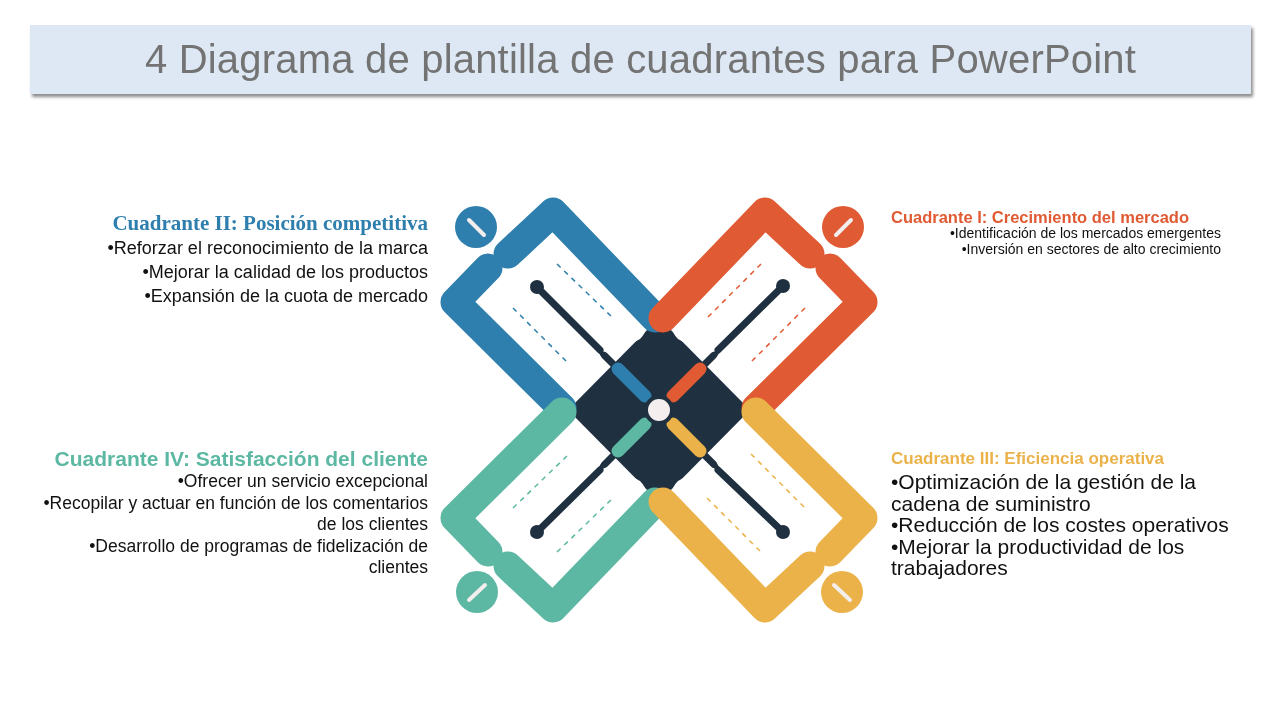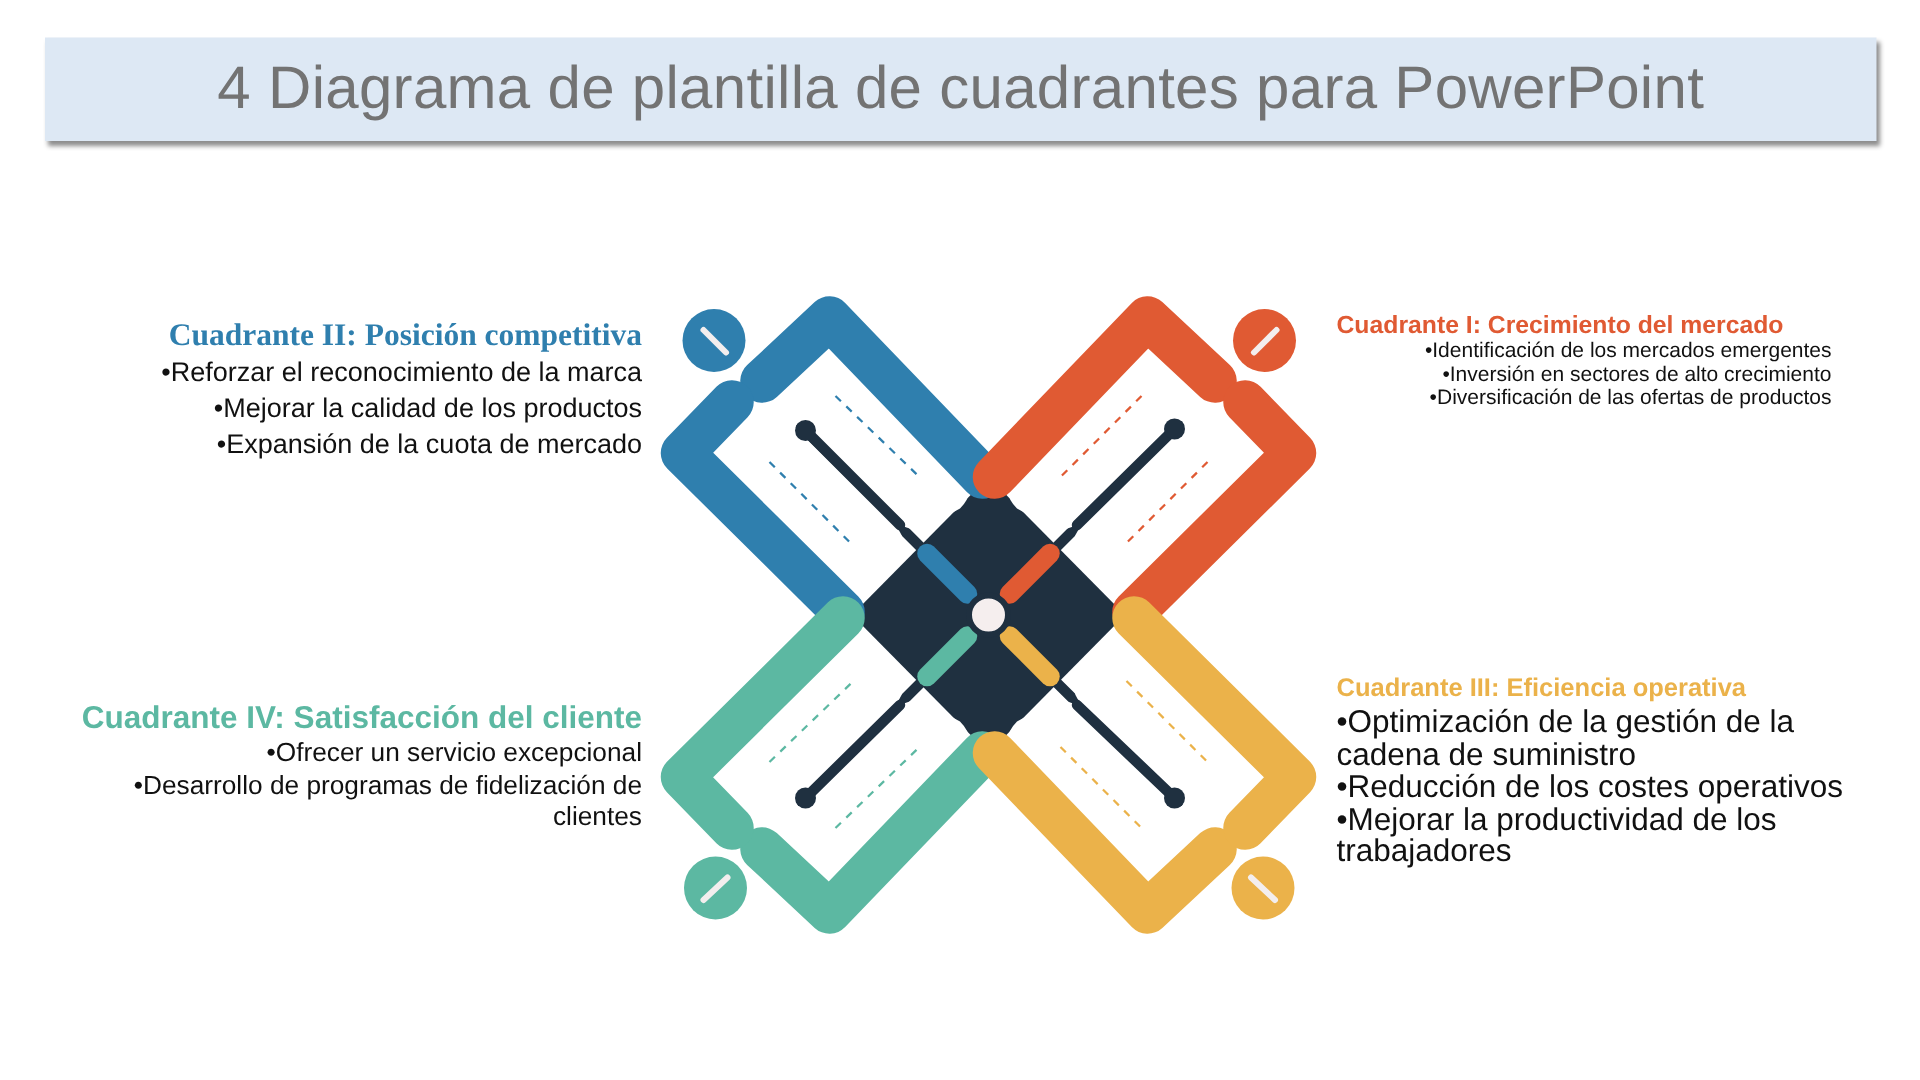--- a/index.html
+++ b/index.html
@@ -25,21 +25,21 @@
 
   #q2 { left: 40px; top: 211px; width: 388px; text-align: right; }
   #q2 .qtitle { color: #2f7fae; font-size: 21px; line-height: 25px; font-family: Liberation Serif, serif; }
   #q2 li { font-size: 18px; line-height: 24px; text-align: right; }
 
   #q1 { left: 891px; top: 208px; width: 330px; text-align: left; }
   #q1 .qtitle { color: #e05a33; font-size: 16.5px; line-height: 18px; }
   #q1 li { font-size: 14px; line-height: 15.5px; text-align: right; }
 
   #q4 { left: 30px; top: 447px; width: 398px; text-align: right; }
-  #q4 .qtitle { color: #5cb8a2; font-size: 21px; line-height: 24px; margin-top: 20px; }
+  #q4 .qtitle { color: #5cb8a2; font-size: 21px; line-height: 24px; }
   #q4 li { font-size: 17.5px; line-height: 21.5px; }
 
   #q3 { left: 891px; top: 447px; width: 340px; text-align: left; }
   #q3 .qtitle { color: #ebb24a; font-size: 17px; line-height: 24px; }
   #q3 li { font-size: 21px; line-height: 21.5px; }
 
   .diagram { position: absolute; left: 0; top: 0; width: 1280px; height: 720px; pointer-events: none; }
   .diagram * { pointer-events: auto; }
 </style>
 </head>
@@ -162,28 +162,28 @@
     <li>•Mejorar la calidad de los productos</li>
     <li>•Expansión  de la cuota de mercado</li>
   </ul>
 </div>
 
 <div class="quad" id="q1">
   <div class="qtitle">Cuadrante I: Crecimiento del mercado</div>
   <ul>
     <li>•Identificación de los mercados emergentes</li>
     <li>•Inversión  en sectores de alto crecimiento</li>
-    <li>•Diversificación de las ofertas de productos</li>
   </ul>
 </div>
 
 <div class="quad" id="q4">
   <div class="qtitle">Cuadrante IV:  Satisfacción del cliente</div>
   <ul>
     <li>•Ofrecer un  servicio excepcional</li>
+    <li>•Recopilar y actuar en función de los comentarios de los clientes</li>
     <li>•Desarrollo de programas de fidelización de clientes</li>
   </ul>
 </div>
 
 <div class="quad" id="q3">
   <div class="qtitle">Cuadrante III:  Eficiencia operativa</div>
   <ul>
     <li>•Optimización  de la gestión de la cadena de suministro</li>
     <li>•Reducción  de los costes operativos</li>
     <li>•Mejorar la productividad de los trabajadores</li>

